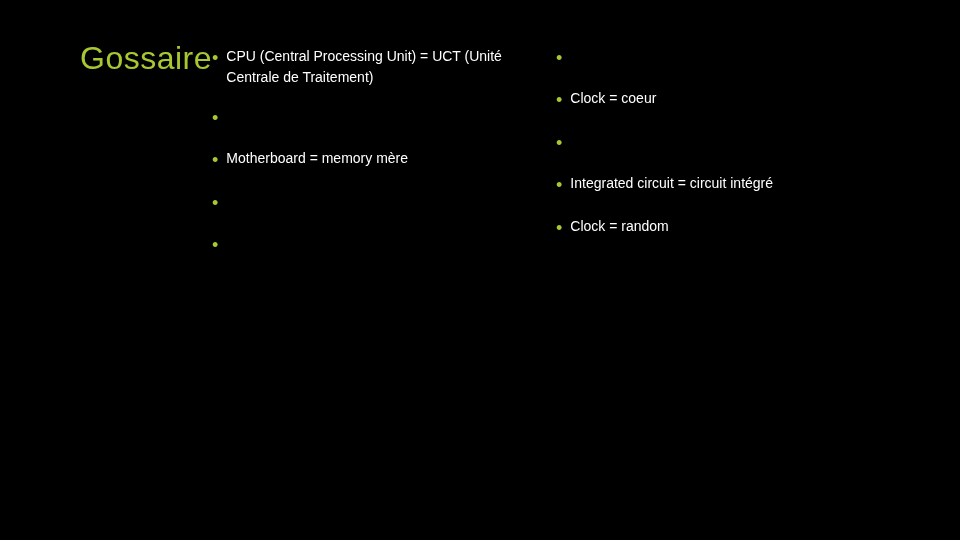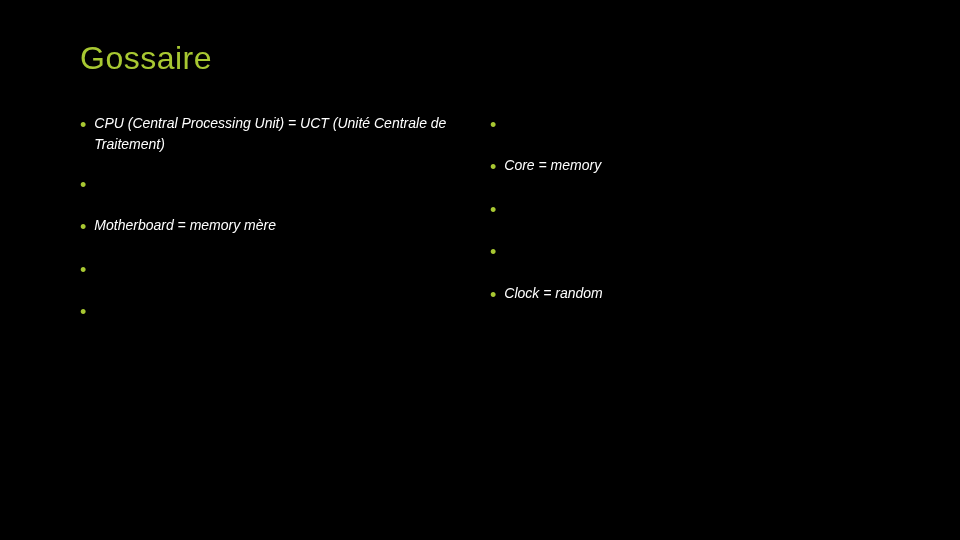--- a/index.html
+++ b/index.html
@@ -15,21 +15,21 @@
       font-family: 'Segoe UI', Arial, sans-serif;
       color: #ffffff;
       overflow: hidden;
     }
 
     .slide-container {
       width: 960px;
       height: 444px;
       padding: 40px 80px 40px 80px;
       display: flex;
-      flex-direction: column;
+      flex-direction: row;
     }
 
     .title {
       font-size: 32px;
       font-weight: 400;
       color: #a8c832;
       margin-bottom: 30px;
       letter-spacing: 0.5px;
     }
 
@@ -62,21 +62,20 @@
       font-size: 18px;
       line-height: 1.3;
       flex-shrink: 0;
       margin-top: 1px;
     }
 
     .bullet-text {
       font-size: 14px;
       line-height: 1.5;
       color: #ffffff;
-      font-style: italic;
     }
   </style>
 </head>
 <body>
 
 <div class="slide-container">
   <h1 class="title">Gossaire</h1>
 
   <div class="content-area">
 
@@ -99,27 +98,28 @@
       <span class="bullet-dot">•</span>
     </div>
       </div>
 
     <div class="column" id="right-col">
     <div class="bullet-item">
       <span class="bullet-dot">•</span>
     </div>
         <div class="bullet-item">
       <span class="bullet-dot">•</span>
-      <span class="bullet-text">Core = memory</span>
+      <span class="bullet-text">Clock = coeur</span>
     </div>
         <div class="bullet-item">
       <span class="bullet-dot">•</span>
     </div>
         <div class="bullet-item">
       <span class="bullet-dot">•</span>
+      <span class="bullet-text">Integrated circuit = circuit intégré</span>
     </div>
         <div class="bullet-item">
       <span class="bullet-dot">•</span>
       <span class="bullet-text">Clock = random</span>
     </div>
       </div>
   </div>
 </div>
 
 </body></html>

